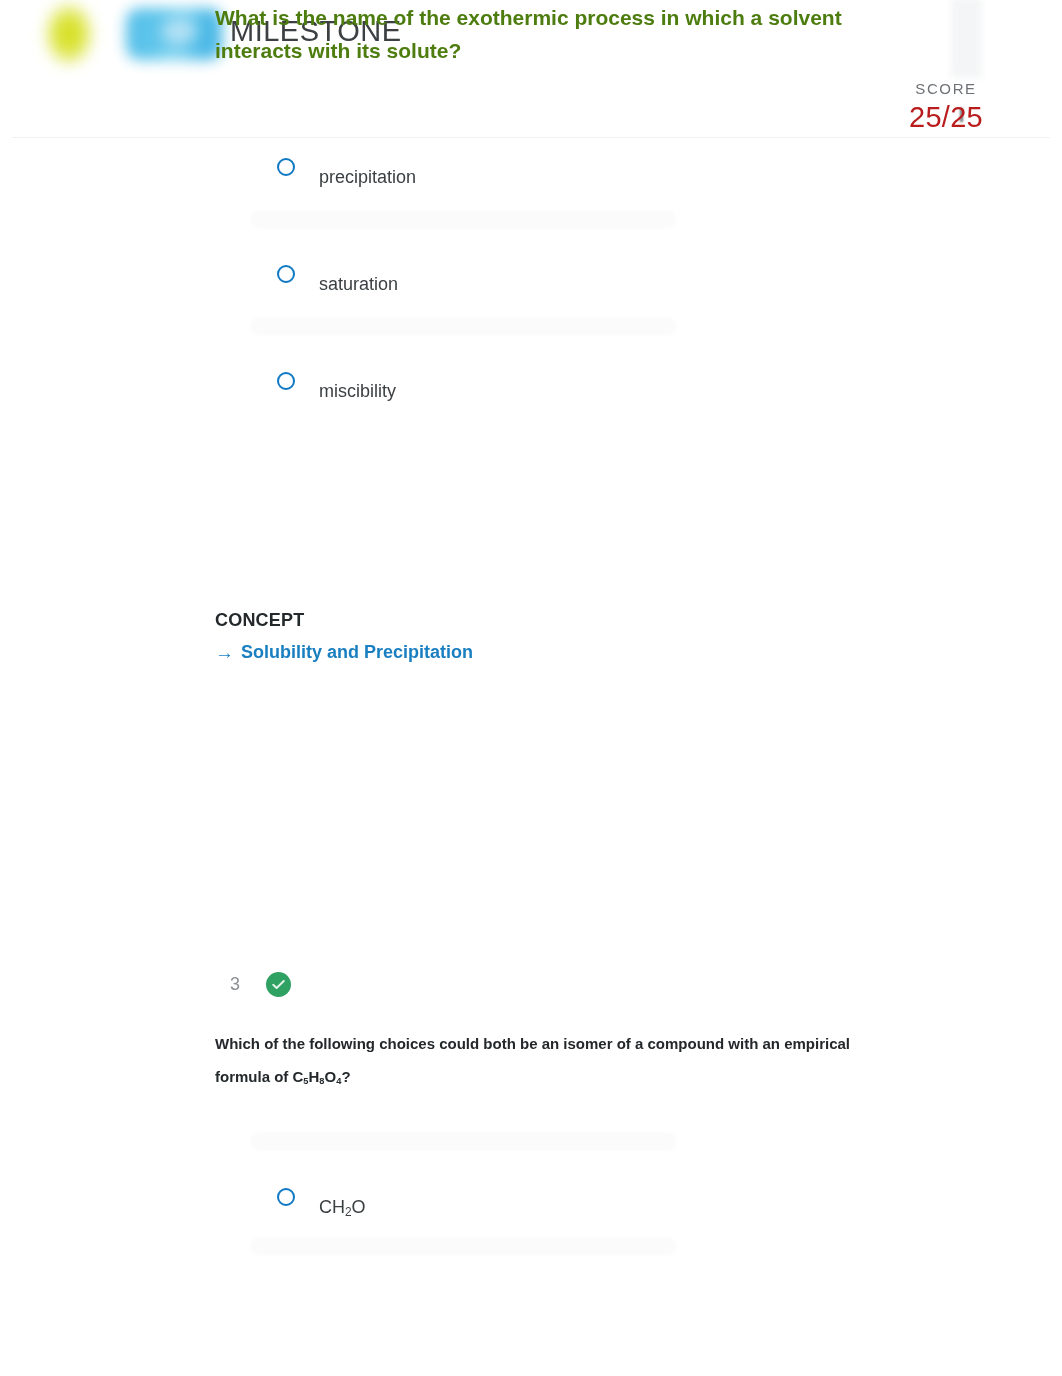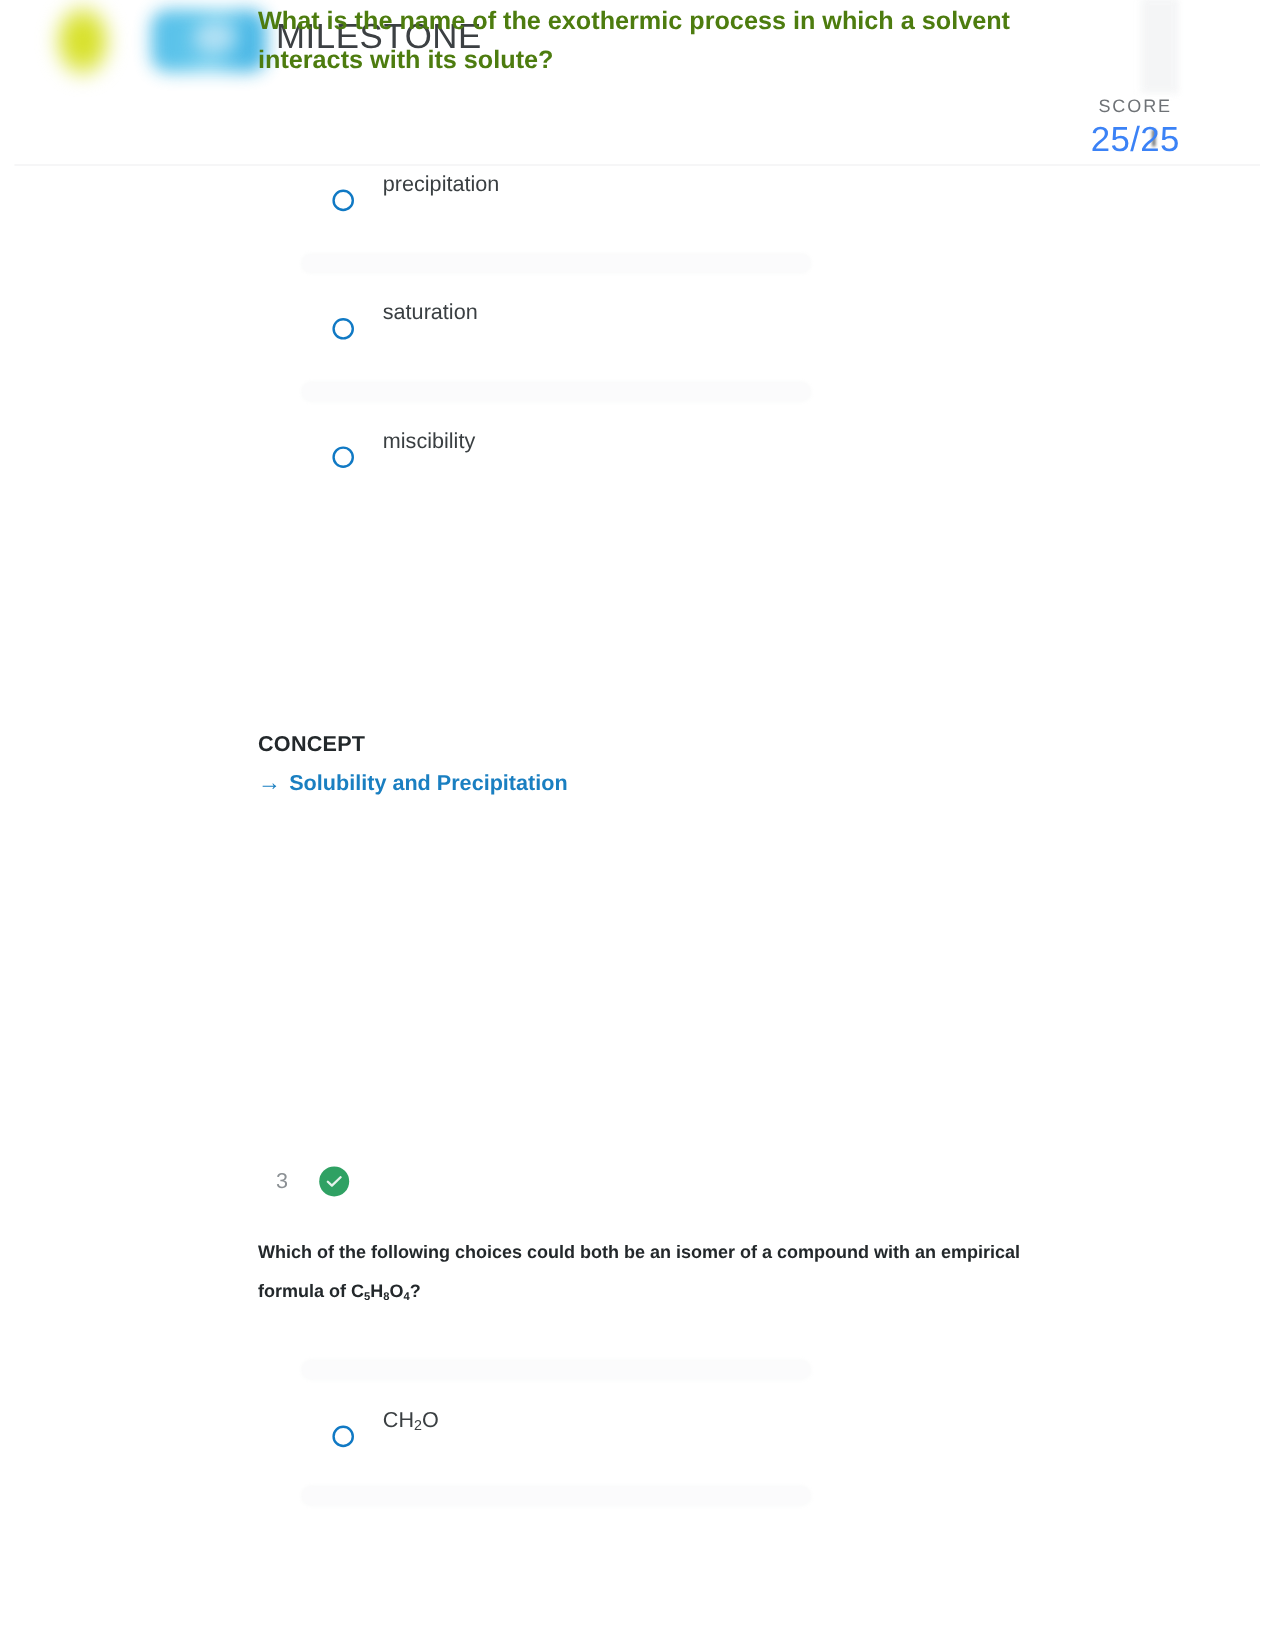--- a/index.html
+++ b/index.html
@@ -111,21 +111,21 @@
   .score-label {
     font-size: 15px;
     letter-spacing: 1.6px;
     color: #6e7276;
     font-weight: 400;
     text-align: center;
   }
   .score-value {
     margin-top: 4px;
     font-size: 29px;
-    color: #3b82f6;
+    color: #b91c1c;
     font-weight: 400;
     letter-spacing: 0.3px;
   }
 
   
   .content {
     position: absolute;
     left: 0; top: 138px;
     width: 1062px;
   }
@@ -179,20 +179,21 @@
     background: #ffffff;
   }
 
   .opt-label {
     position: absolute;
     left: 319px;
     font-size: 18px;
     color: #3a3f42;
     font-weight: 400;
     white-space: nowrap;
+    margin-top: 24px;
   }
   .opt-label sub {
     font-size: 0.66em;
     vertical-align: -0.22em;
     letter-spacing: 0;
   }
 
   .correct-badge {
     position: absolute;
     left: 215px;

